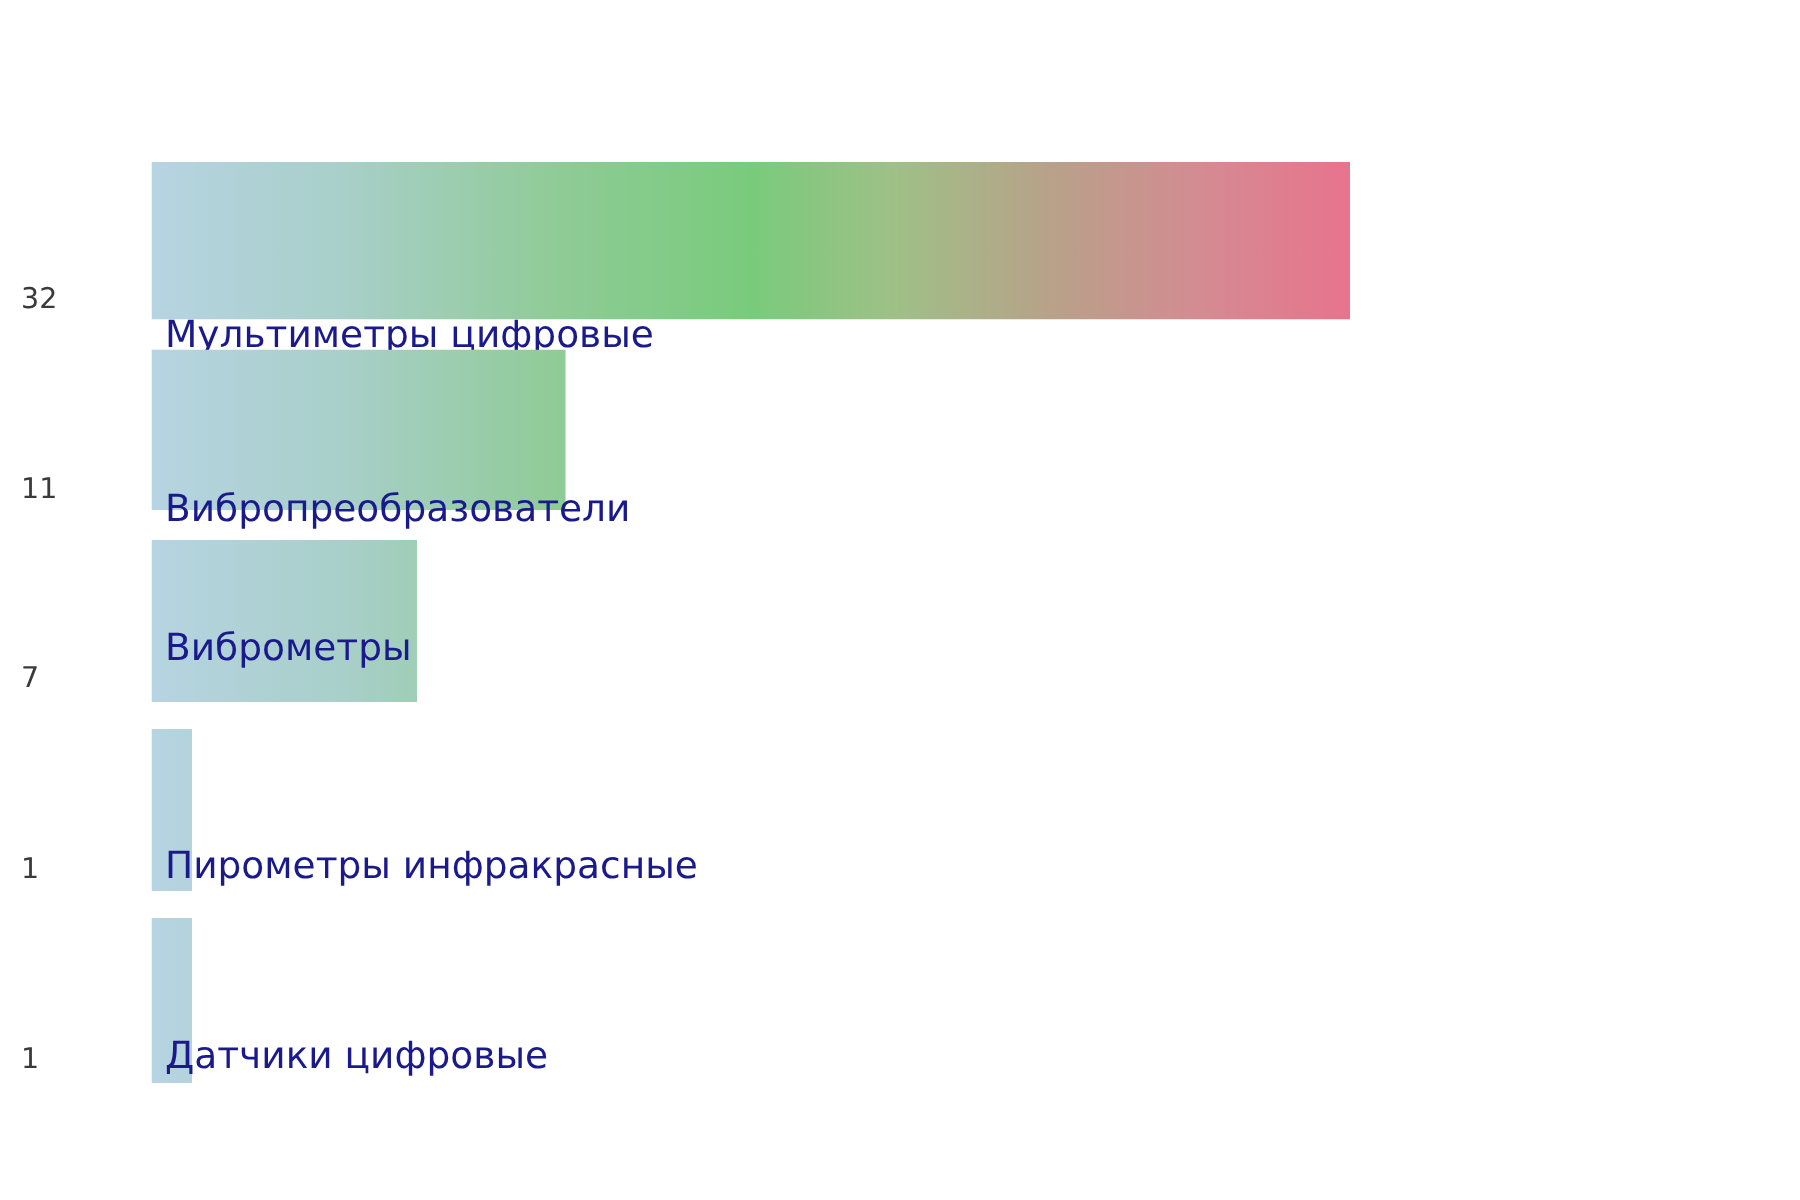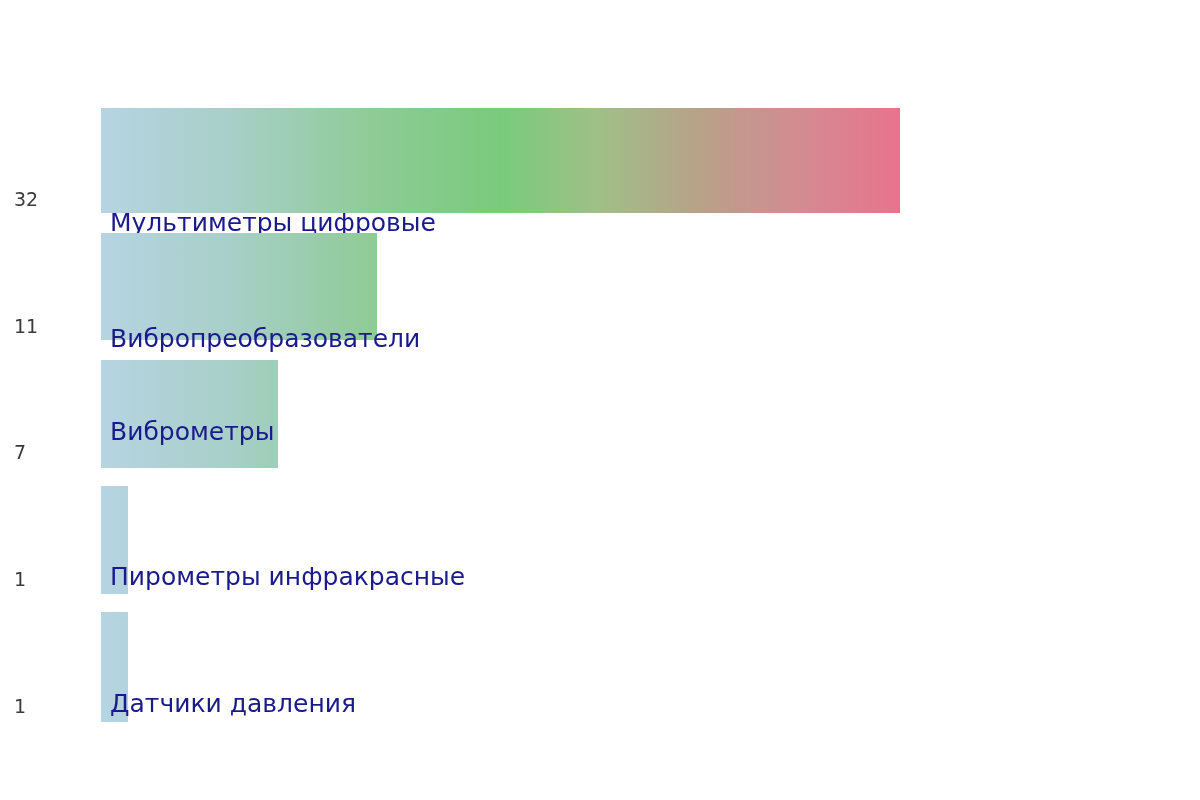--- a/index.html
+++ b/index.html
@@ -108,15 +108,15 @@
       <div class="bar" style="top: 486px; height: 108px; width: 27px;">
         <div class="bar-fill"></div>
       </div>
       <div class="category-label" style="top: 564px; text-align: center;">Пирометры инфракрасные</div>
     </div>
     <div class="bar-row" style="top: 0px;">
       <div class="value-label" style="top: 695px;">1</div>
       <div class="bar" style="top: 612px; height: 110px; width: 27px;">
         <div class="bar-fill"></div>
       </div>
-      <div class="category-label" style="top: 691px;">Датчики давления</div>
+      <div class="category-label" style="top: 691px;">Датчики цифровые</div>
     </div>
   </div>
 
 </body></html>

